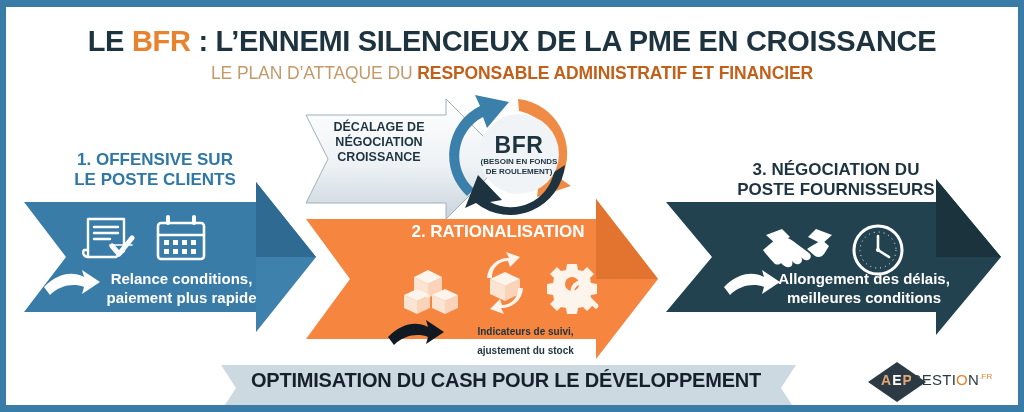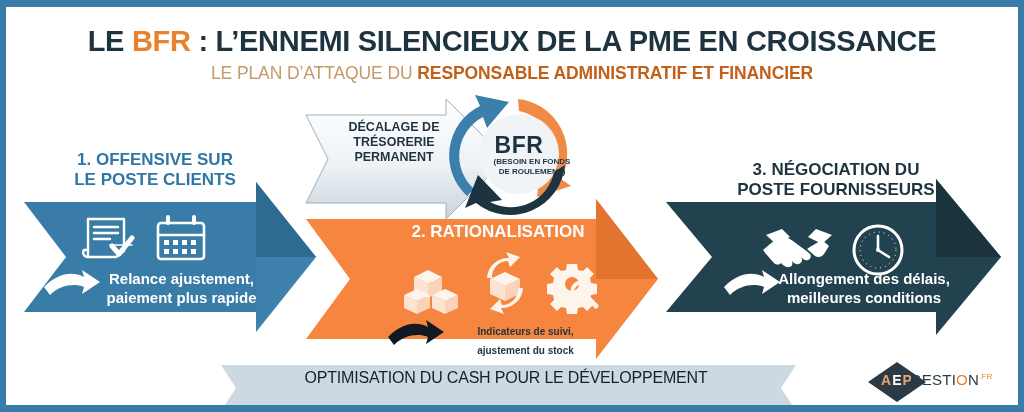--- a/index.html
+++ b/index.html
@@ -30,39 +30,39 @@
   #art{position:absolute;left:0;top:0;width:1012px;height:398px;}
 
   
   .lbl{position:absolute;white-space:nowrap;}
 
   #h1{left:34px;top:143px;width:230px;text-align:center;
       font-size:17px;font-weight:bold;line-height:20px;color:#2f77a5;}
   #h3{left:700px;top:143px;width:260px;text-align:center;
       font-size:17px;font-weight:bold;line-height:20px;color:#1d3440;margin-top:10px;}
 
-  #grayTxt{left:324px;top:113px;width:128px;text-align:center;
+  #grayTxt{left:309px;top:113px;width:128px;text-align:center;
       font-size:12.5px;font-weight:bold;line-height:15px;color:#1d3440;}
 
   #bfrTitle{left:466px;top:125px;width:94px;text-align:center;
       font-size:23px;font-weight:bold;color:#1d3440;letter-spacing:0.5px;}
-  #bfrSub{left:471px;top:150px;width:110px;text-align:center;
+  #bfrSub{left:458px;top:150px;width:110px;text-align:center;
       font-size:8px;font-weight:bold;line-height:10px;color:#1d3440;}
 
   #c1{left:68px;top:262px;width:215px;text-align:center;
       font-size:15px;font-weight:bold;line-height:19px;color:#ffffff;}
   #h2{left:372px;top:214px;width:240px;text-align:center;
       font-size:17px;font-weight:bold;line-height:21px;color:#ffffff;}
   #c2{left:412px;top:315px;width:215px;text-align:center;
       font-size:10px;font-weight:bold;line-height:19px;color:#1d3440;}
   #c3{left:748px;top:262px;width:220px;text-align:center;
       font-size:15px;font-weight:bold;line-height:19px;color:#ffffff;}
 
   #banner{left:215px;top:362px;width:570px;text-align:center;
-      font-size:16px;font-weight:normal;letter-spacing:-0.2px;color:#16202b;}
+      font-size:20px;font-weight:bold;letter-spacing:-0.2px;color:#16202b;}
 
   
   #logo{position:absolute;left:860px;top:353px;width:142px;height:44px;}
   #logoWord{position:absolute;left:44px;top:11px;font-size:15px;font-weight:normal;
       color:#2b3a44;letter-spacing:0.2px;}
   #logoWord .o{color:#e8822e;}
   #logoWord .fr{color:#e8822e;font-size:8px;vertical-align:super;}
   #logoAEP{position:absolute;left:5px;top:12px;width:52px;text-align:center;
       font-size:14px;font-weight:bold;color:#e2a772;letter-spacing:1px;}
   #logoAEP .w{color:#ffffff;}
@@ -209,36 +209,36 @@
       <circle cx="872" cy="243" r="24" fill="none" stroke="#ffffff" stroke-width="3"></circle>
       <circle cx="872" cy="243" r="18" fill="none" stroke="#ffffff" stroke-width="1" stroke-dasharray="1 4"></circle>
       <line x1="872" y1="243" x2="872" y2="229" stroke="#ffffff" stroke-width="2.6" stroke-linecap="round"></line>
       <line x1="872" y1="243" x2="883" y2="250" stroke="#ffffff" stroke-width="2.6" stroke-linecap="round"></line>
       <circle cx="872" cy="243" r="2" fill="#ffffff"></circle>
     </g>
   </svg>
 
   <div id="grayTxt" class="lbl">
     <span>DÉCALAGE DE</span><br>
-    <span>TRÉSORERIE</span><br>
-    <span>PERMANENT</span>
+    <span>NÉGOCIATION</span><br>
+    <span>CROISSANCE</span>
   </div>
 
   <div id="bfrTitle" class="lbl">BFR</div>
   <div id="bfrSub" class="lbl">
     <span>(BESOIN EN FONDS</span><br>
     <span>DE ROULEMENT)</span>
   </div>
 
   <div id="h1" class="lbl">
     <span>1. OFFENSIVE SUR</span><br>
     <span>LE POSTE CLIENTS</span>
   </div>
   <div id="c1" class="lbl">
-    <span>Relance ajustement,</span><br>
+    <span>Relance conditions,</span><br>
     <span>paiement plus rapide</span>
   </div>
 
   <div id="h2" class="lbl">
     <span>2. RATIONALISATION</span><br>
   </div>
   <div id="c2" class="lbl">
     <span>Indicateurs de suivi,</span><br>
     <span>ajustement du stock</span>
   </div>

